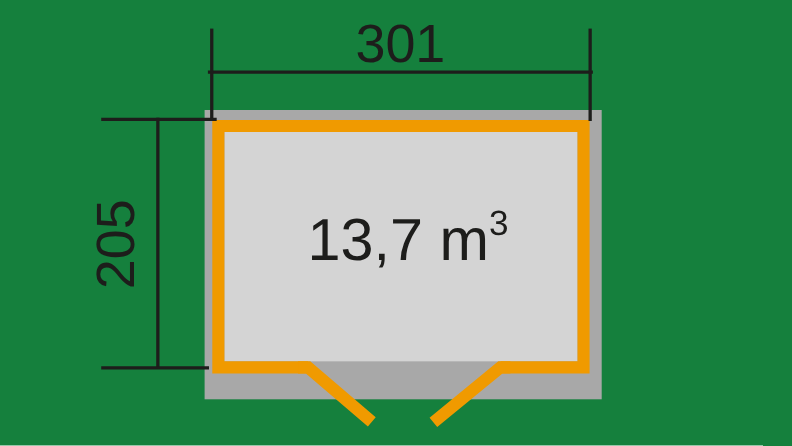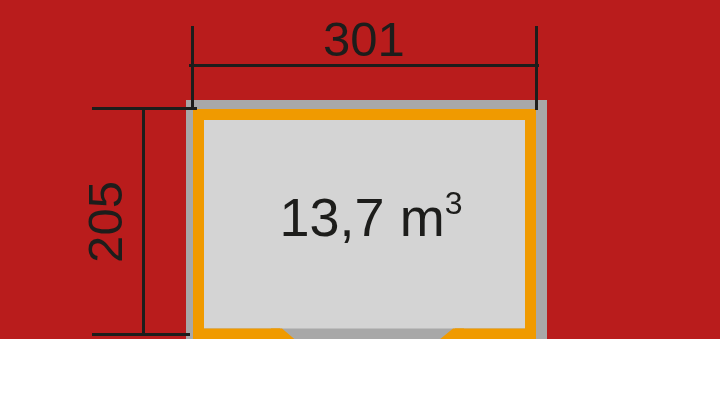--- a/index.html
+++ b/index.html
@@ -3,22 +3,22 @@
 <meta charset="utf-8">
 <style>
   html, body {
     margin: 0;
     padding: 0;
     background: #ffffff;
   }
   .stage {
     position: relative;
     width: 720px;
-    height: 339px;
-    background: #b91c1c;
+    height: 405px;
+    background: #15803d;
     overflow: hidden;
     font-family: "Liberation Sans", sans-serif;
   }
   .stage svg {
     position: absolute;
     inset: 0;
     display: block;
   }
   .dim-text {
     font-family: "Liberation Sans", sans-serif;

